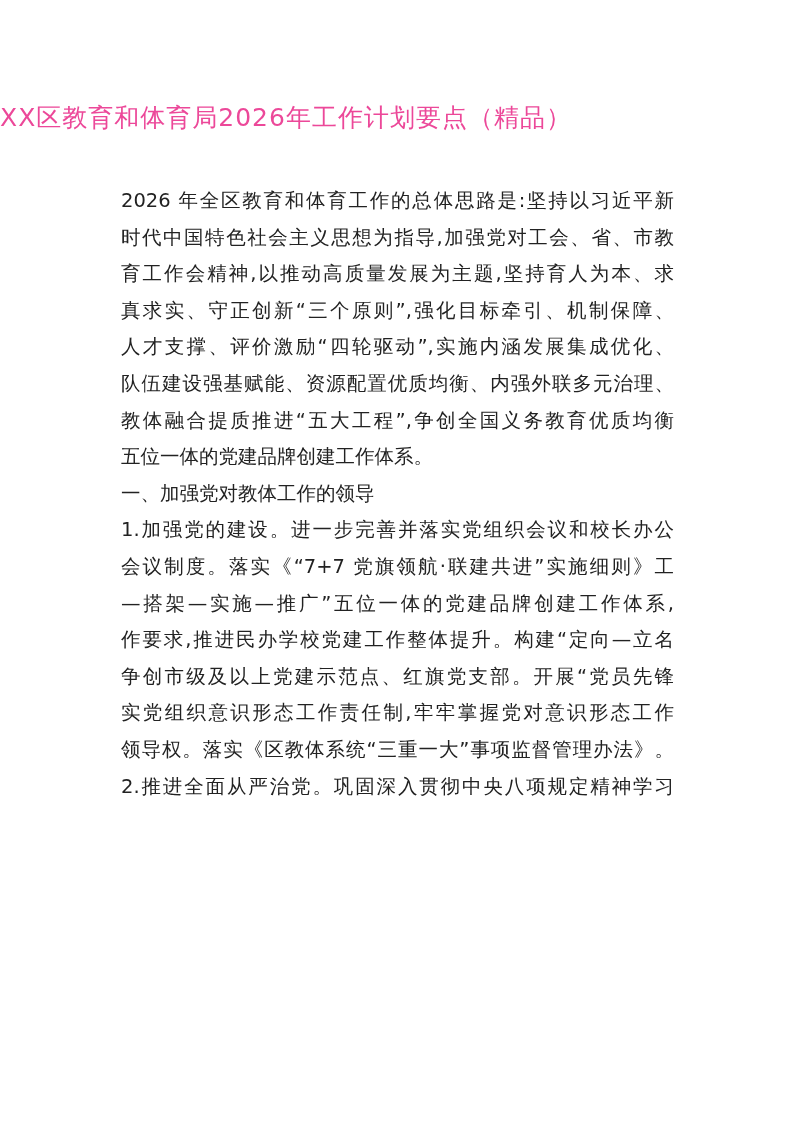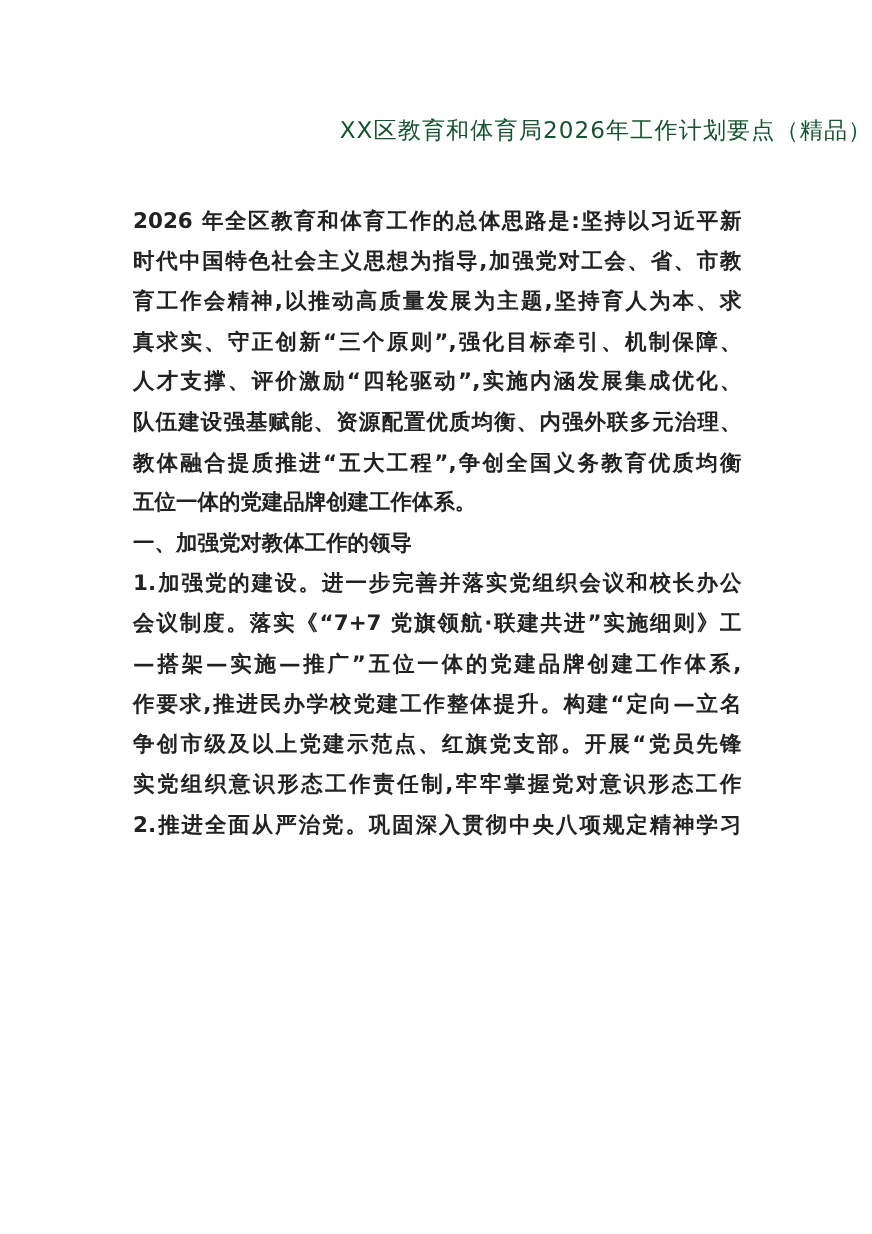--- a/index.html
+++ b/index.html
@@ -1,29 +1,29 @@
 <!DOCTYPE html>
 <html><head>
 <meta charset="utf-8">
 <style>
   html, body { margin: 0; padding: 0; background: #ffffff; }
   body { width: 793px; height: 1122px; position: relative; overflow: hidden; }
   .page { position: absolute; left: 0; top: 0; width: 793px; height: 1122px; background: #fff; }
   .title {
-    position: absolute; left: 0; top: 100px; width: 793px; text-align: right;
-    font-family: "DejaVu Sans", sans-serif; font-size: 21px; color: #14532d;
+    position: absolute; left: 0; top: 100px; width: 793px; text-align: left;
+    font-family: "DejaVu Sans", sans-serif; font-size: 25px; color: #ec4899;
     letter-spacing: 1px; line-height: 36px;
   }
   .body {
     position: absolute; left: 121px; top: 183px; width: 553px;
     font-family: "DejaVu Sans", sans-serif; font-size: 19.5px; color: #222;
   }
   .line {
     height: 36.6px; line-height: 36.6px; white-space: nowrap;
-    text-align: justify; text-align-last: justify; overflow: visible; font-weight: bold;
+    text-align: justify; text-align-last: justify; overflow: visible;
   }
   .line.last { text-align-last: left; }
 </style>
 </head>
 <body>
 
 <div class="page">
   <div class="title">
     <span>XX区教育和体育局2026年工作计划要点（精品）</span>
   </div>
@@ -37,15 +37,16 @@
     <div class="line">队伍建设强基赋能、资源配置优质均衡、内强外联多元治理、</div>
     <div class="line">教体融合提质推进“五大工程”,争创全国义务教育优质均衡</div>
     <div class="line last">五位一体的党建品牌创建工作体系。</div>
     <div class="line last">一、加强党对教体工作的领导</div>
     <div class="line">1.加强党的建设。进一步完善并落实党组织会议和校长办公</div>
     <div class="line">会议制度。落实《“7+7 党旗领航·联建共进”实施细则》工</div>
     <div class="line">—搭架—实施—推广”五位一体的党建品牌创建工作体系,</div>
     <div class="line">作要求,推进民办学校党建工作整体提升。构建“定向—立名</div>
     <div class="line">争创市级及以上党建示范点、红旗党支部。开展“党员先锋</div>
     <div class="line">实党组织意识形态工作责任制,牢牢掌握党对意识形态工作</div>
+    <div class="line">领导权。落实《区教体系统“三重一大”事项监督管理办法》。</div>
     <div class="line">2.推进全面从严治党。巩固深入贯彻中央八项规定精神学习</div>
   </div>
 </div>
 
 </body></html>

